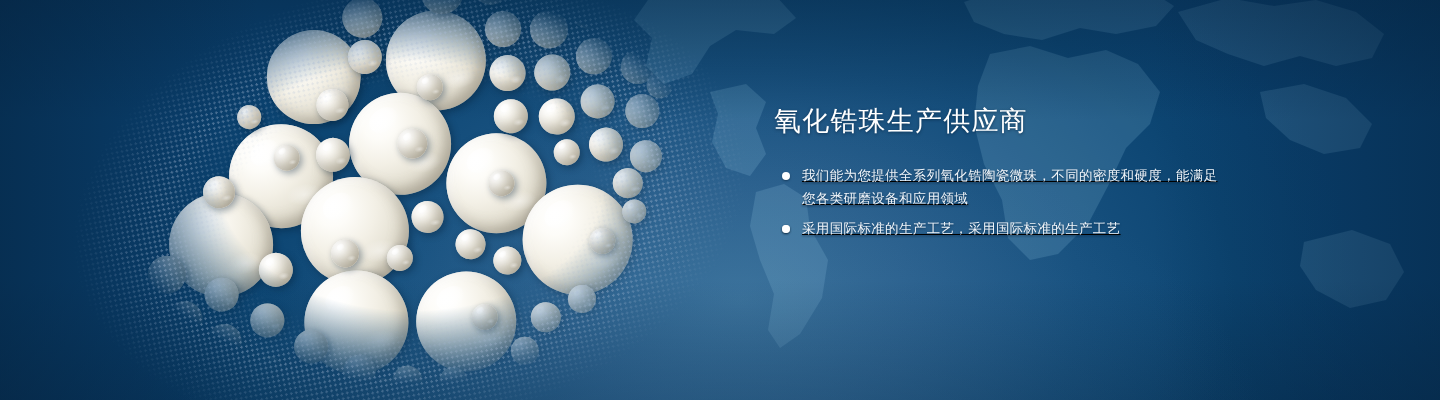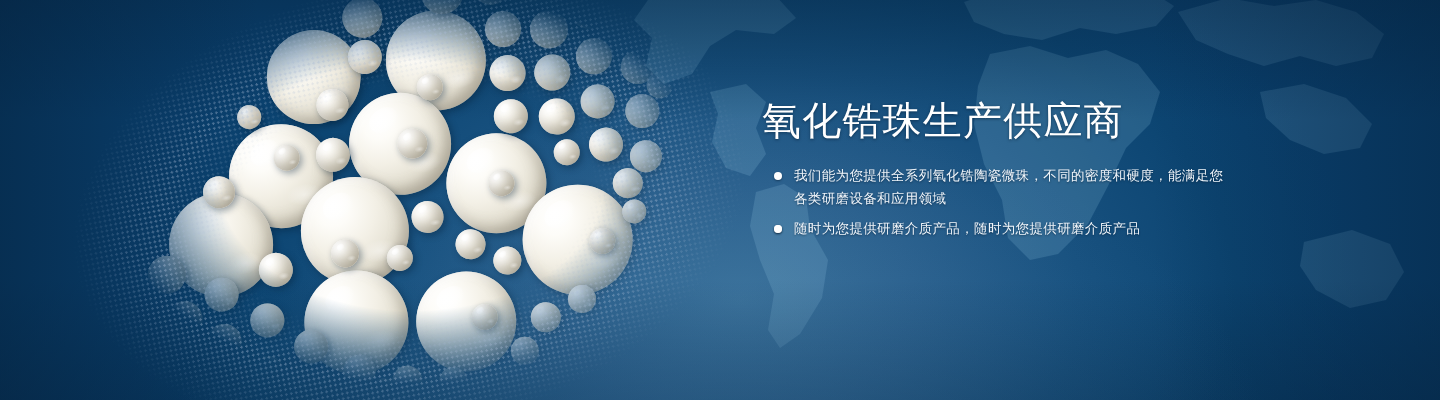--- a/index.html
+++ b/index.html
@@ -95,30 +95,30 @@
       radial-gradient(ellipse 352px 232px at 370px 235px, rgba(0,0,0,0) 52%, rgba(0,0,0,.85) 72%, rgba(0,0,0,.35) 86%, rgba(0,0,0,0) 97%);
   }
 
   
   .content{
     position:absolute;
     left:762px; top:104px;
     width:470px;
   }
   .headline{
-    margin:0 0 26px 0;
+    margin:0 0 26px 12px;
     color:#ffffff;
-    font-size:39px;
+    font-size:27px;
     line-height:34px;
     font-weight:400;
     letter-spacing:1.2px;
     text-shadow:0 1px 3px rgba(3,26,48,.55);
     white-space:nowrap;
   }
-  .bullets{list-style:none;margin:4px;padding:0;}
+  .bullets{list-style:none;margin:12px;padding:0;text-decoration:underline;}
   .bullet{
     position:relative;
     padding-left:28px;
     margin-bottom:7px;
     color:#f0f5fa;
     font-size:13.5px;
     line-height:23px;
     letter-spacing:.35px;
     text-shadow:0 1px 2px rgba(3,26,48,.55);
   }
@@ -241,18 +241,18 @@
     <ul class="bullets">
       <li class="bullet">
         <span class="dot"></span>
         <span>我们能为您提供全系列氧化锆陶瓷微珠，不同的密度和硬度，能满足您各类研磨设备和应用领域</span>
       </li>
       <li class="bullet">
         <span class="dot"></span>
       </li>
       <li class="bullet">
         <span class="dot"></span>
-        <span>随时为您提供研磨介质产品，随时为您提供研磨介质产品</span>
+        <span>采用国际标准的生产工艺，采用国际标准的生产工艺</span>
       </li>
     </ul>
   </div>
 
 </div>
 
 </body></html>

